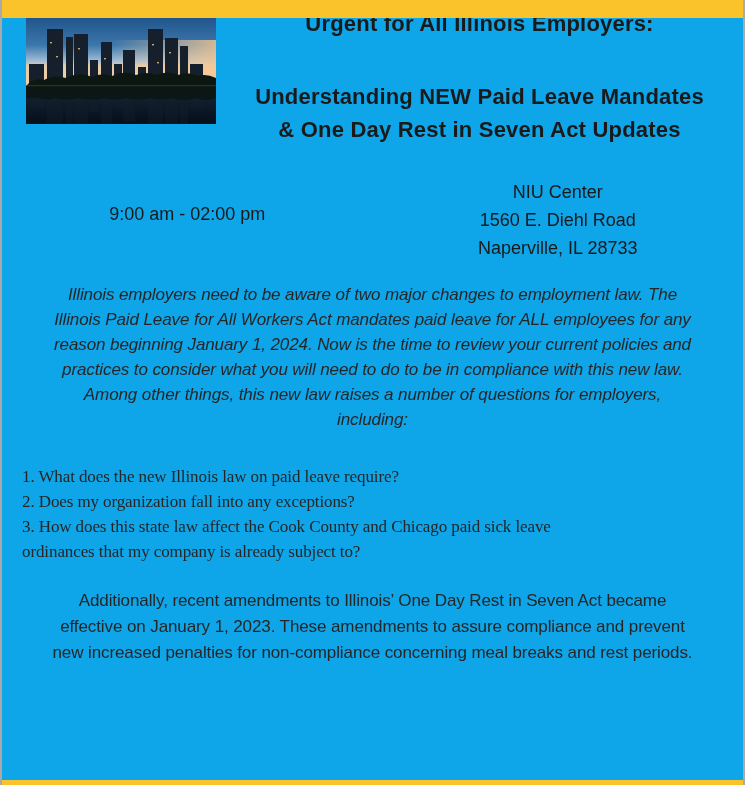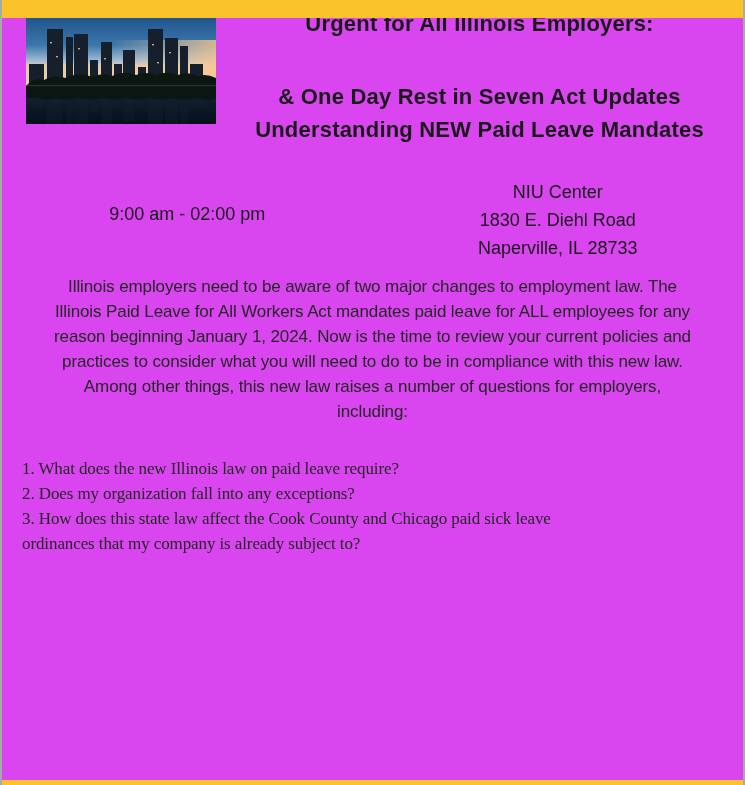--- a/index.html
+++ b/index.html
@@ -2,21 +2,21 @@
 <html style="--accent_yellow: #FBC32B; --border_gray: #A9A9A9; --heading_text: #1A1A1A; --body_text: #262626;"><head>
 <meta charset="utf-8">
 <style>
   html, body { margin: 0; padding: 0; background: #ffffff; }
   * { box-sizing: border-box; }
 
   .page {
     position: relative;
     width: 745px;
     height: 785px;
-    background: #d946ef;
+    background: #0ea5e9;
     overflow: hidden;
     font-family: "Liberation Sans", "DejaVu Sans", sans-serif;
     color: var(--body_text, #262626);
     border-left: 2px solid var(--border_gray, #A9A9A9);
     border-right: 2px solid var(--border_gray, #A9A9A9);
   }
 
   .accent-bar {
     position: absolute;
     left: -2px;
@@ -82,21 +82,21 @@
     font-size: 17px;
     letter-spacing: -0.1px;
   }
   .para {
     margin: 0;
     white-space: pre-line;
     line-height: 25px;
   }
   .para.centered { text-align: center; }
   .para.leftish { text-align: left; padding-left: 0; font-family: Liberation Serif, serif; }
-  .para.intro { margin-top: 12px; }
+  .para.intro { margin-top: 20px; font-style: italic; }
   .para.questions { margin-top: 32px; line-height: 25px; }
   .para.amendments { margin-top: 24px; line-height: 26px; }
   .para.closing { margin-top: 24px; line-height: 25px; }
 </style>
 </head>
 <body>
 
 <div class="page">
 
   <div class="accent-bar top"></div>
@@ -150,45 +150,48 @@
         </g>
         <use href="#bld" transform="translate(0,148) scale(1,-1)" opacity="0.38"></use>
         <path d="M0,74 q8,-9 18,-6 q10,-6 22,-2 q14,-7 26,-1 q10,-5 20,-1 q12,-6 24,-1 q10,-4 20,0 q12,-5 22,0 q10,-4 20,1 q8,-3 18,2 L190,80 L0,80 Z" fill="#0d1712"></path>
         <path d="M0,80 L190,80 L190,86 q-10,4 -20,0 q-12,4 -24,0 q-10,3 -22,0 q-12,3 -24,0 q-10,3 -22,0 q-12,3 -26,0 q-12,3 -22,0 q-10,3 -18,0 L0,86 Z" fill="#0a1410" opacity="0.8"></path>
         <rect y="73" width="190" height="1.2" fill="#33465a" opacity="0.6"></rect>
       </svg>
     </div>
     <div class="headings">
       <h1 class="title">Urgent for All Illinois Employers:</h1>
       <div class="subtitle">
+        <div>Understanding NEW Paid Leave Mandates</div>
         <div>&amp; One Day Rest in Seven Act Updates</div>
-        <div>Understanding NEW Paid Leave Mandates</div>
       </div>
     </div>
   </div>
 
   <div class="event-row">
     <div class="event-col date">
       <div>9:00 am - 02:00 pm</div>
     </div>
     <div class="event-col venue">
       <div>NIU Center</div>
-      <div>1830 E. Diehl Road</div>
+      <div>1560 E. Diehl Road</div>
       <div>Naperville, IL 28733</div>
     </div>
   </div>
 
   <div class="body-text">
     <p class="para centered intro">Illinois employers need to be aware of two major changes to employment law. The
 Illinois Paid Leave for All Workers Act mandates paid leave for ALL employees for any
 reason beginning January 1, 2024. Now is the time to review your current policies and
 practices to consider what you will need to do to be in compliance with this new law.
 Among other things, this new law raises a number of questions for employers,
 including:</p>
     <p class="para leftish questions">1. What does the new Illinois law on paid leave require?
 2. Does my organization fall into any exceptions?
 3. How does this state law affect the Cook County and Chicago paid sick leave
 ordinances that my company is already subject to?</p>
+    <p class="para centered amendments">Additionally, recent amendments to Illinois’ One Day Rest in Seven Act became
+effective on January 1, 2023. These amendments to assure compliance and prevent
+new increased penalties for non-compliance concerning meal breaks and rest periods.</p>
   </div>
 
   <div class="accent-bar bottom"></div>
 
 </div>
 
 </body></html>

